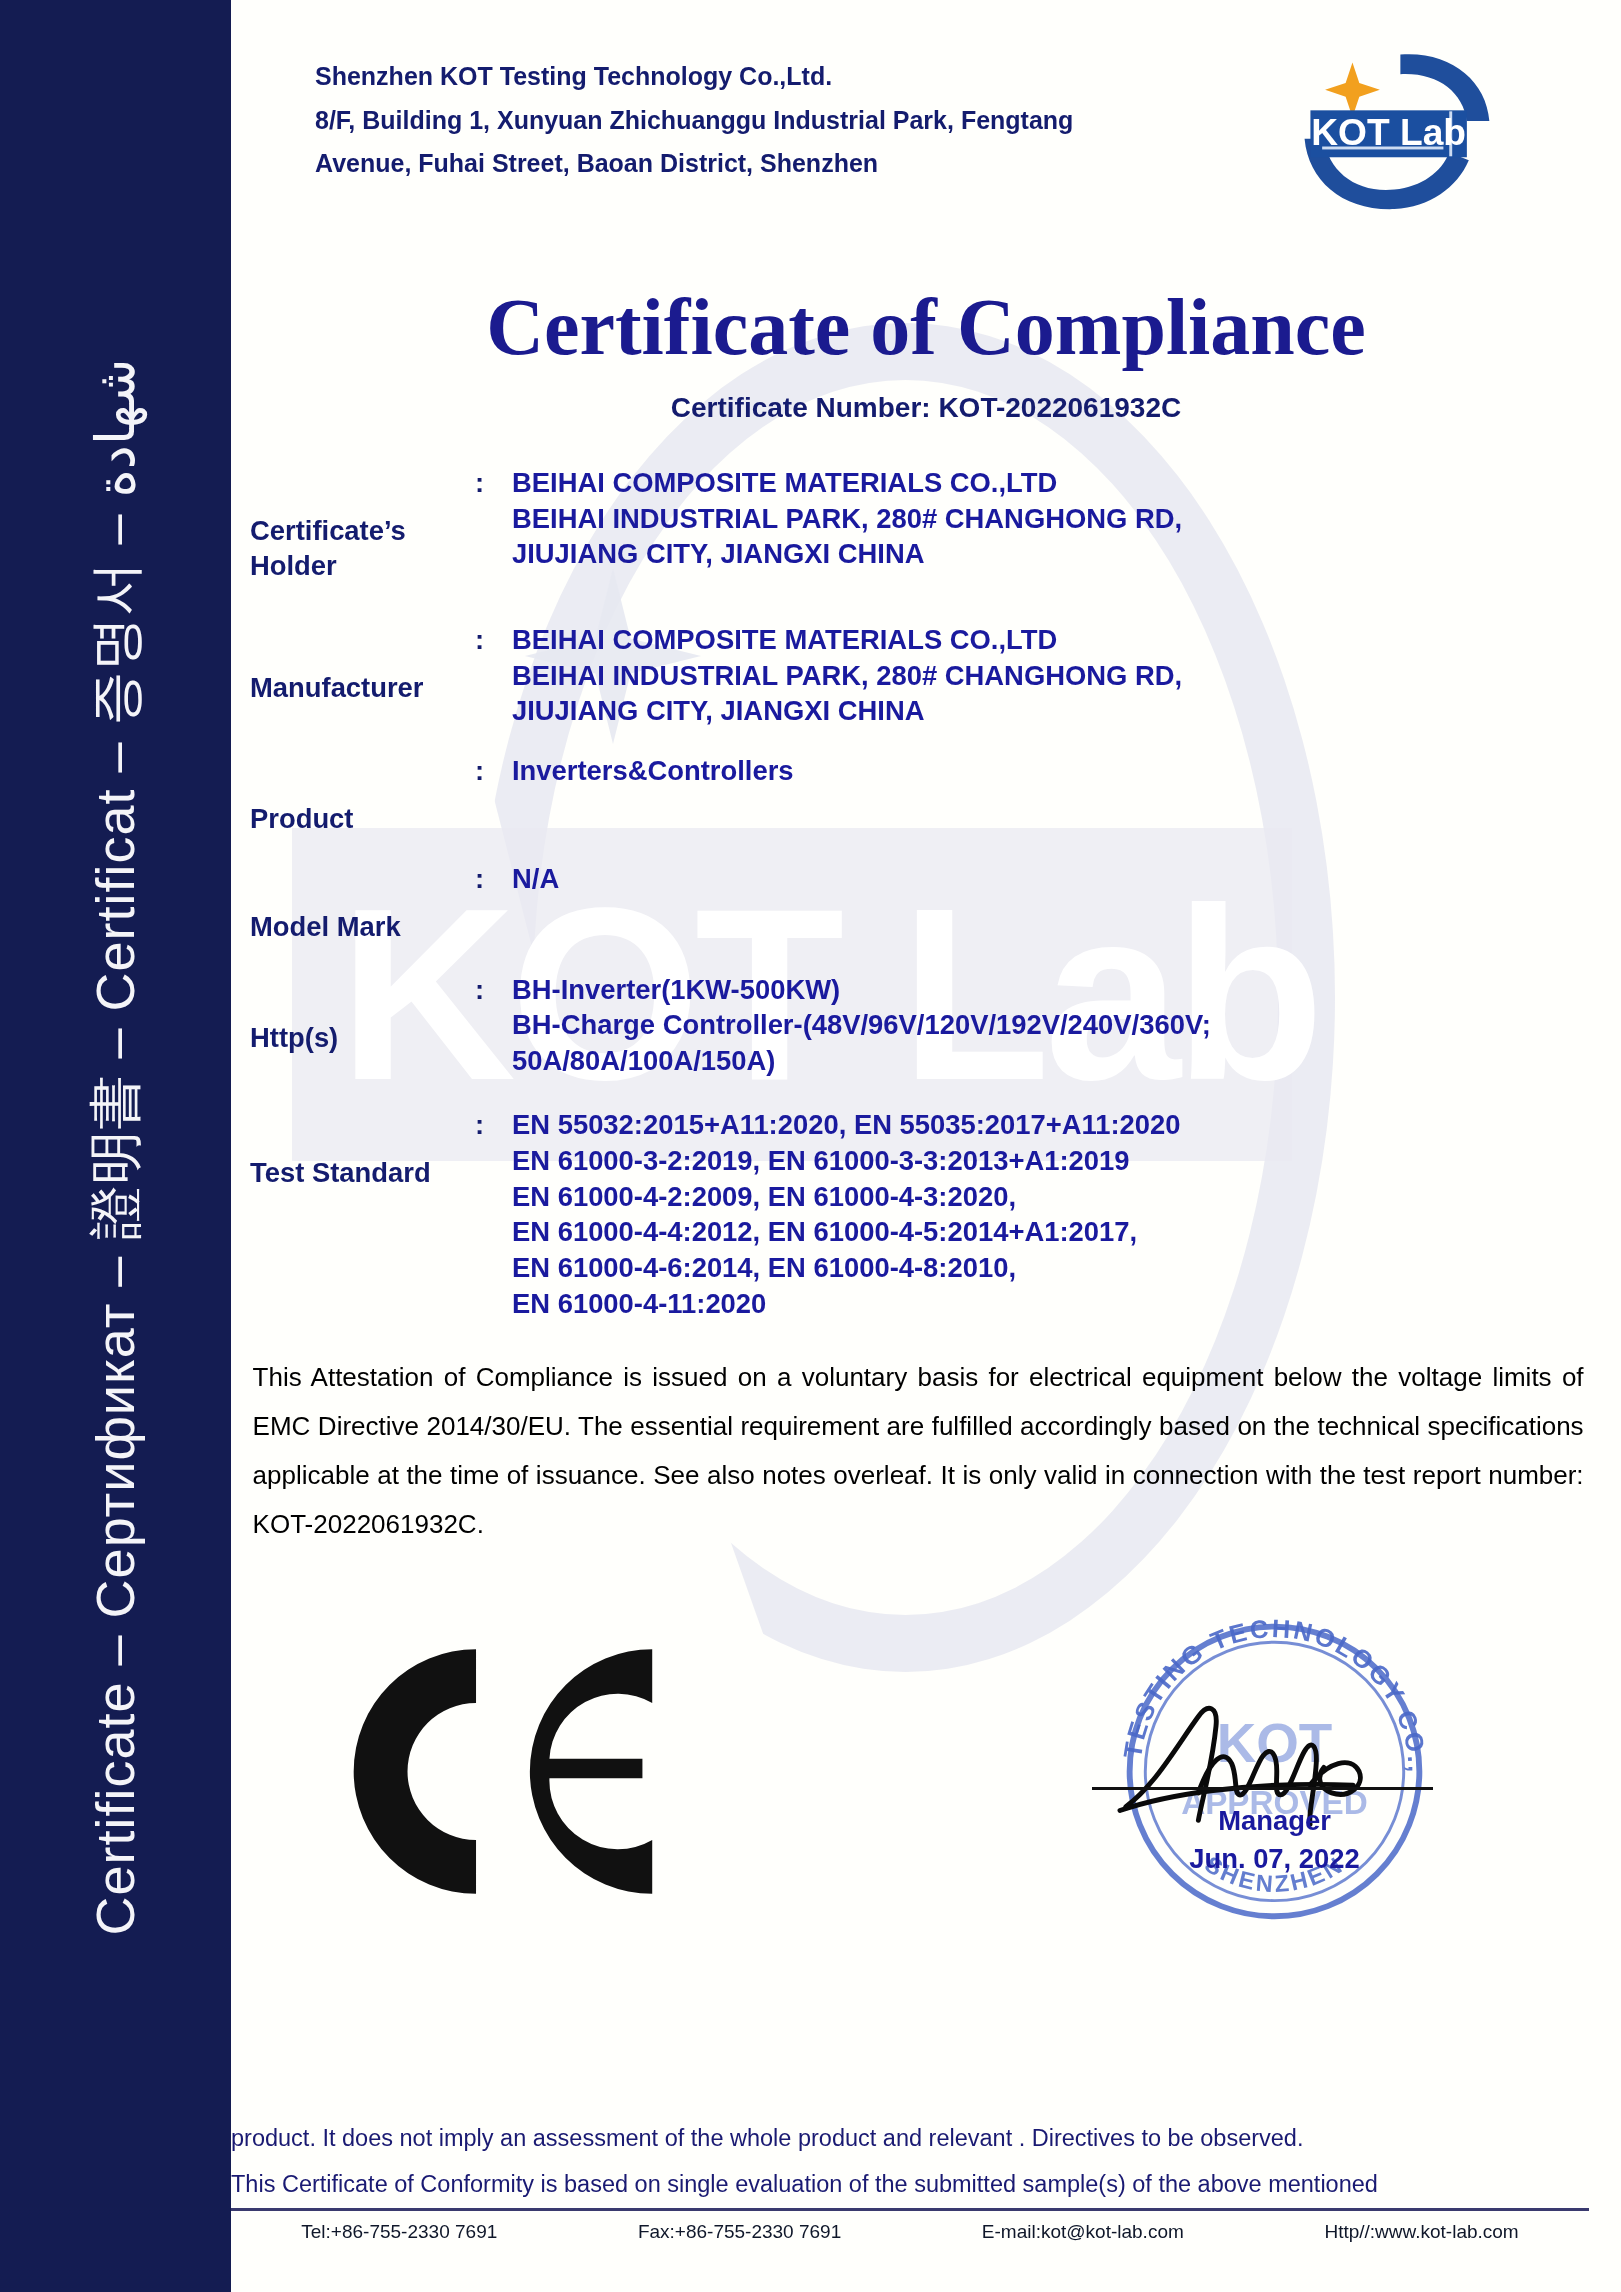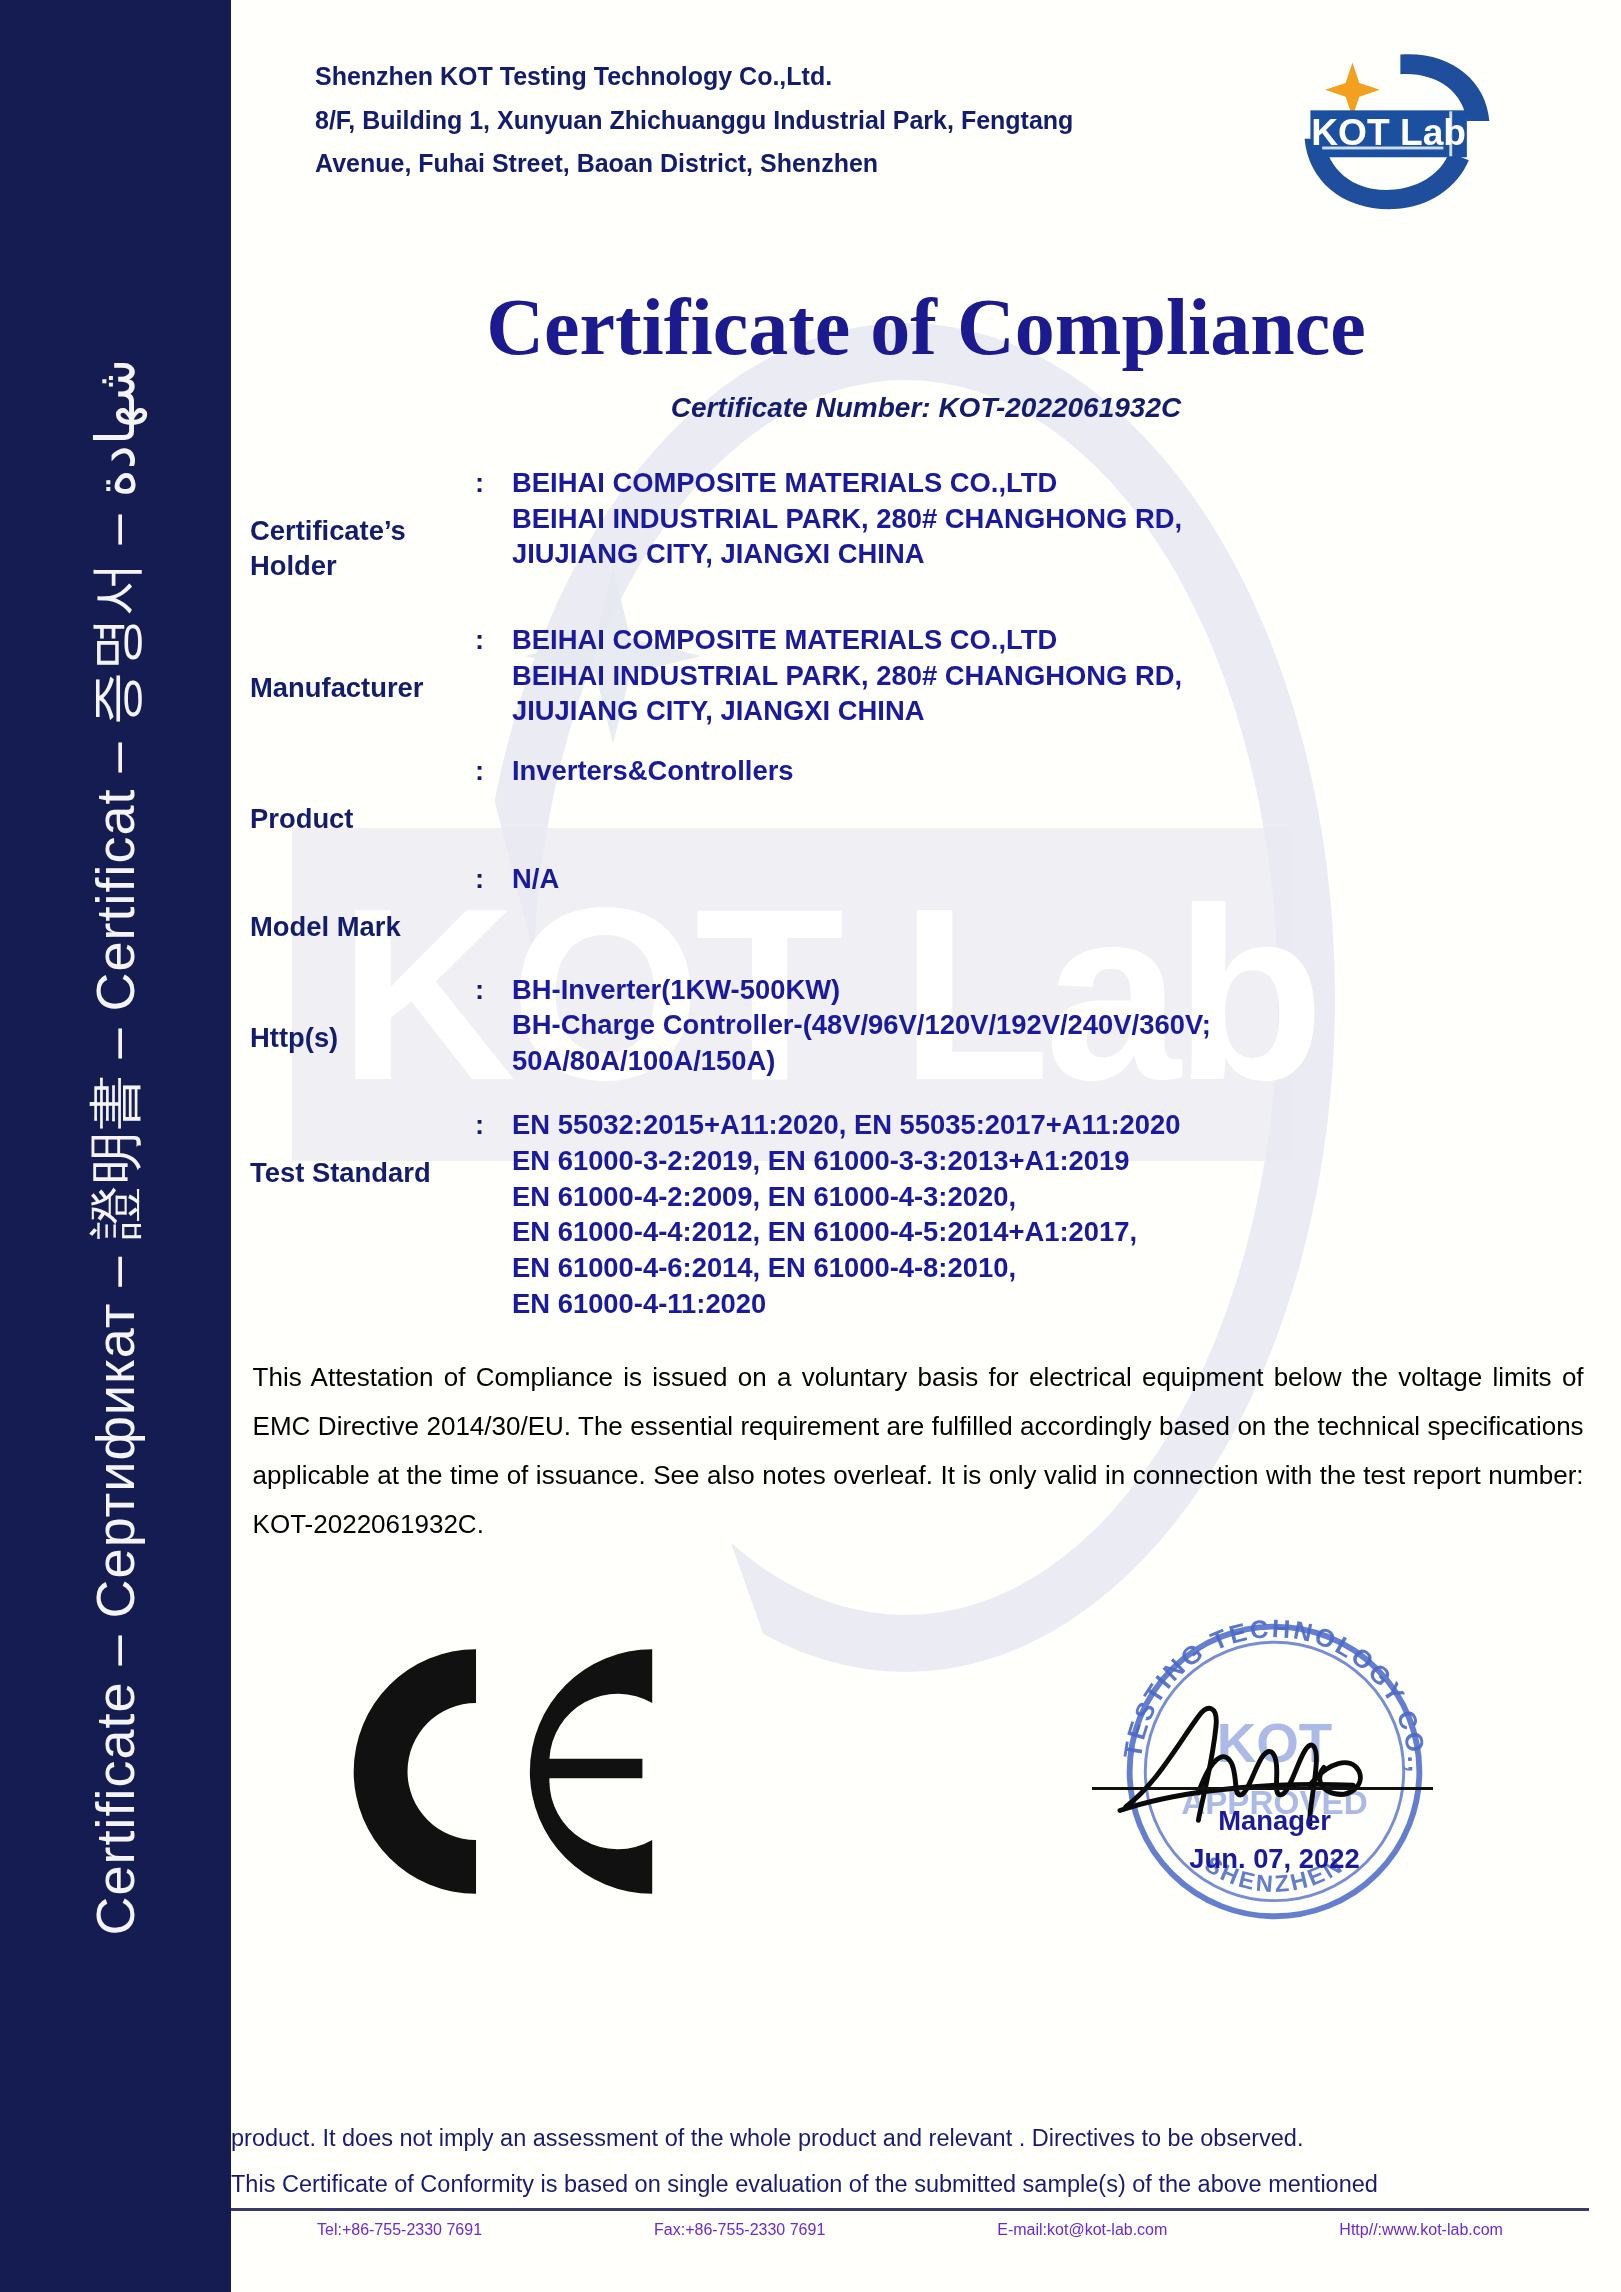--- a/index.html
+++ b/index.html
@@ -142,21 +142,20 @@
   .cert-no {
     position: absolute;
     left: 0;
     top: 392px;
     width: 1390px;
     text-align: center;
     font-size: 28px;
     font-weight: 700;
     color: #141c6e;
     font-family: "Liberation Sans", sans-serif;
-    font-style: italic;
   }
 
   
   .rows {
     position: absolute;
     left: 0;
     top: 465px;
     width: 1390px;
   }
   .row {
@@ -277,22 +276,22 @@
     height: 2.9px;
     background: #3a3a6e;
   }
   .foot-contact {
     position: absolute;
     left: 0;
     top: 2221px;
     width: 1358px;
     display: flex;
     justify-content: space-around;
-    color: #6d28d9;
-    font-size: 16px;
+    color: #0f172a;
+    font-size: 19px;
     font-family: "Liberation Sans", sans-serif;
   }
 </style>
 </head>
 <body>
 
 <div class="page">
 
   <div class="sidebar">
     <div class="sidebar-text">Certificate – Сертификат – 證明書 – Certificat – 증명서 – شهادة</div>

